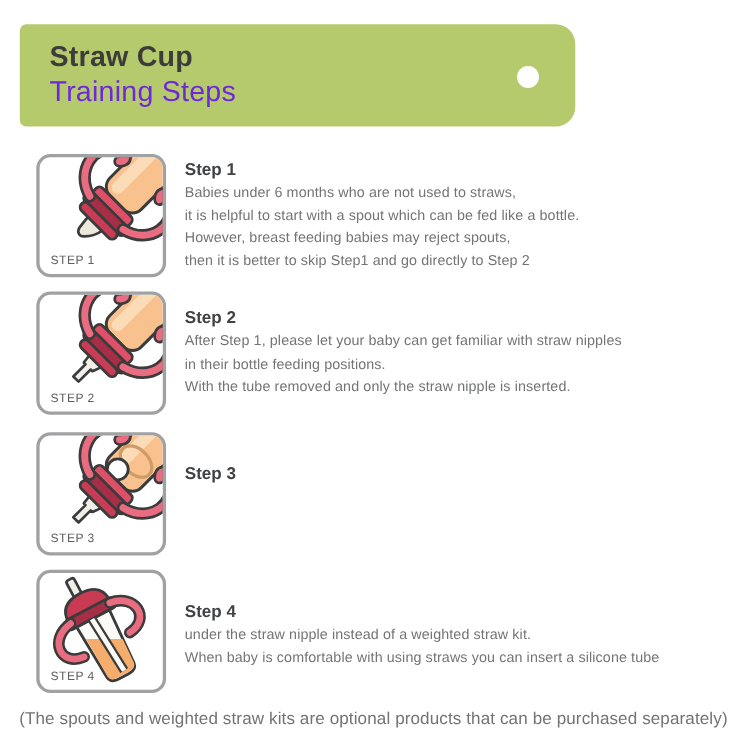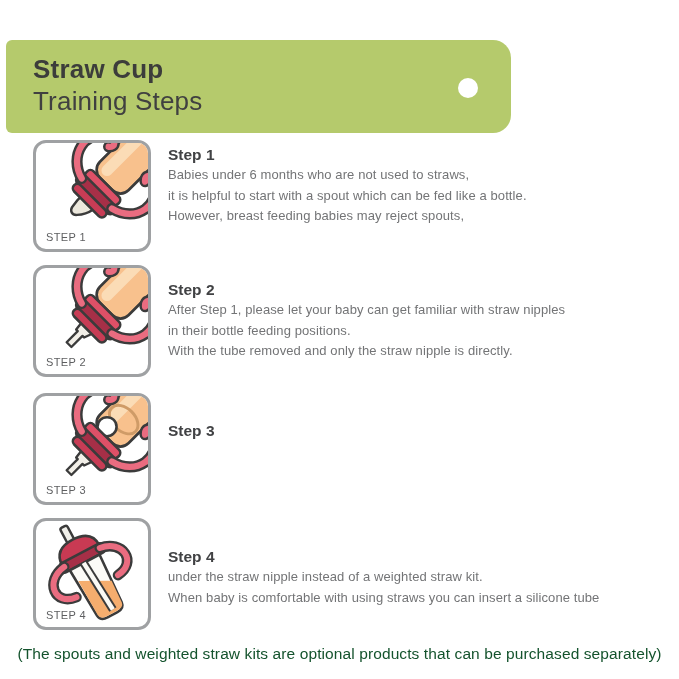--- a/index.html
+++ b/index.html
@@ -5,34 +5,33 @@
   html,body{margin:0;padding:0;}
   body{
     width:679px;height:679px;
     background:#ffffff;
     position:relative;
     overflow:hidden;
     font-family:"Liberation Sans","DejaVu Sans",sans-serif;
   }
   
   .banner{
-    position:absolute;left:6px;top:22px;
+    position:absolute;left:18px;top:22px;
     width:505px;height:93px;
     background:#b5ca6c;
     border-radius:6px 18px 18px 6px;
-    margin-top:18px;
   }
   .banner-title1{
     position:absolute;left:27px;top:13px;
     font-size:26px;font-weight:700;color:#3c3d3b;line-height:32px;
     letter-spacing:0.2px;
   }
   .banner-title2{
     position:absolute;left:27px;top:45px;
-    font-size:26px;font-weight:400;color:#404040;line-height:32px;
+    font-size:26px;font-weight:400;color:#6d28d9;line-height:32px;
     letter-spacing:0.2px;
   }
   .banner-hole{
     position:absolute;left:452px;top:38px;
     width:20px;height:20px;border-radius:50%;
     background:#ffffff;
   }
   
   .stepbox{
     position:absolute;left:33px;
@@ -55,21 +54,21 @@
   }
   .steptext .line{
     font-size:13px;font-weight:400;color:#737476;line-height:20.5px;
     letter-spacing:0.1px;
   }
   .text-1{top:144px;} .text-2{top:279px;} .text-3{top:420px;} .text-4{top:546px;}
   
   .footer{
     position:absolute;left:0;top:645px;width:679px;
     text-align:center;
-    font-size:15.5px;color:#14532d;letter-spacing:0.1px;
+    font-size:15.5px;color:#737373;letter-spacing:0.1px;
   }
 </style>
 </head>
 <body>
 
 <div class="banner">
   <div class="banner-title1">Straw Cup</div>
   <div class="banner-title2">Training Steps</div>
   <div class="banner-hole"></div>
 </div>
@@ -89,20 +88,21 @@
       <path d="M69,46 C94,40 98,12 78,2 C72,-1 68,4 73,8" fill="none" stroke="#ea6c80" stroke-width="5.6" stroke-linecap="round"></path>
     </g>
   </svg>
   <span class="boxlabel">STEP 1</span>
 </div>
 <div class="steptext text-1">
   <div class="heading">Step 1</div>
   <div class="line">Babies under 6 months who are not used to straws,</div>
   <div class="line">it is helpful to start with a spout which can be fed like a bottle.</div>
   <div class="line">However, breast feeding babies may reject spouts,</div>
+  <div class="line">then it is better to skip Step1 and go directly to Step 2</div>
 </div>
 
 <div class="stepbox box-2">
   <svg viewBox="0 0 100 100" preserveAspectRatio="xMidYMid slice">
     <g transform="rotate(45 50 52)">
       <rect x="32" y="-30" width="36" height="64" rx="10" fill="#f8c18d" stroke="#3b3b3b" stroke-width="2.4"></rect>
       <rect x="37" y="-26" width="10" height="56" rx="5" fill="#fbdcb6"></rect>
       <path d="M43,58 L57,58 L54,66 L52,66 L52,80 L46,80 L46,66 L44,66 Z" fill="#f2efe8" stroke="#3b3b3b" stroke-width="2.1" stroke-linejoin="round"></path>
       <rect x="30" y="34" width="40" height="9" rx="4" fill="#de5067" stroke="#3b3b3b" stroke-width="2.3"></rect>
       <rect x="27" y="42" width="46" height="10" rx="5" fill="#a62f47" stroke="#3b3b3b" stroke-width="2.3"></rect>
@@ -112,21 +112,21 @@
       <path d="M69,46 C94,40 98,12 78,2 C72,-1 68,4 73,8" fill="none" stroke="#3b3b3b" stroke-width="10" stroke-linecap="round"></path>
       <path d="M69,46 C94,40 98,12 78,2 C72,-1 68,4 73,8" fill="none" stroke="#ea6c80" stroke-width="5.6" stroke-linecap="round"></path>
     </g>
   </svg>
   <span class="boxlabel">STEP 2</span>
 </div>
 <div class="steptext text-2">
   <div class="heading">Step 2</div>
   <div class="line">After Step 1, please let your baby can get familiar with straw nipples</div>
   <div class="line">in their bottle feeding positions.</div>
-  <div class="line">With the tube removed and only the straw nipple is directly.</div>
+  <div class="line">With the tube removed and only the straw nipple is inserted.</div>
 </div>
 
 <div class="stepbox box-3">
   <svg viewBox="0 0 100 100" preserveAspectRatio="xMidYMid slice">
     <g transform="rotate(45 50 52)">
       <rect x="32" y="-30" width="36" height="64" rx="10" fill="#f8c18d" stroke="#3b3b3b" stroke-width="2.4"></rect>
       <rect x="37" y="-26" width="10" height="56" rx="5" fill="#fbdcb6"></rect>
       <ellipse cx="50" cy="12" rx="15" ry="10" fill="none" stroke="#cf9b67" stroke-width="2.6"></ellipse>
       <circle cx="44" cy="27" r="8.5" fill="#ffffff" stroke="#3b3b3b" stroke-width="2.3"></circle>
       <path d="M43,58 L57,58 L54,66 L52,66 L52,80 L46,80 L46,66 L44,66 Z" fill="#f2efe8" stroke="#3b3b3b" stroke-width="2.1" stroke-linejoin="round"></path>

